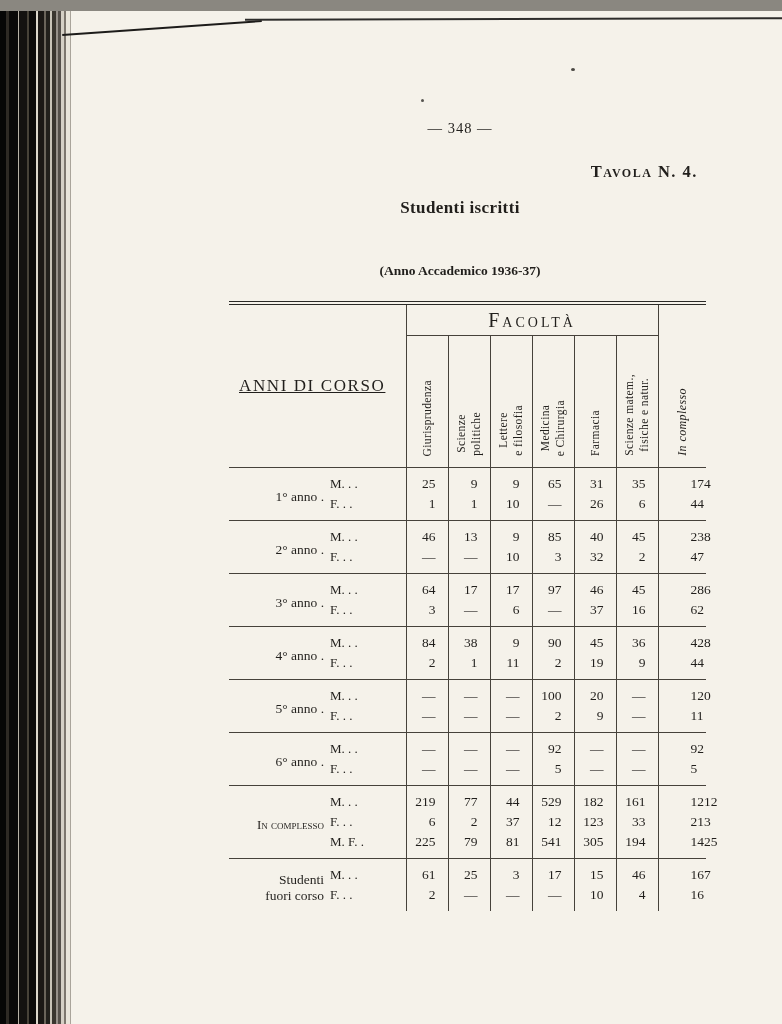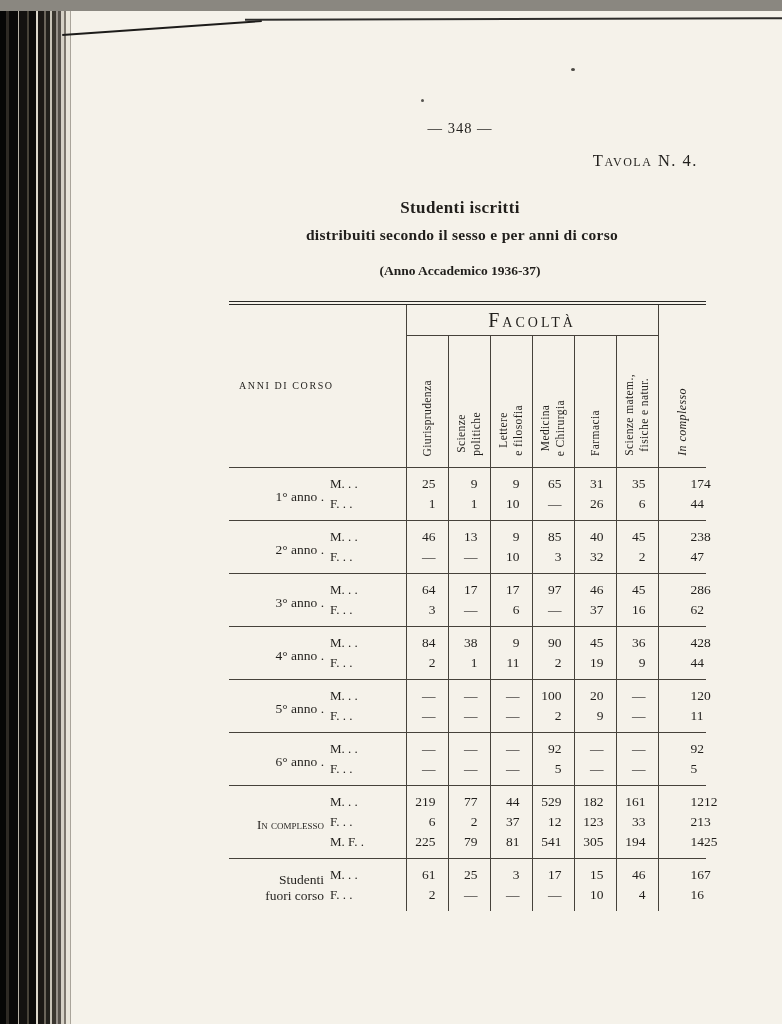--- a/index.html
+++ b/index.html
@@ -38,38 +38,38 @@
       #a9a49a 70px,#a9a49a 71px,
       #f5f2ea 71px,#f5f2ea 76px);
   }
   .scratch-a{position:absolute;top:16px;left:62px;width:200px;height:2px;background:#1d1c1a;transform:rotate(-4deg);}
   .scratch-b{position:absolute;top:7px;left:245px;width:537px;height:2px;background:#2e2d2b;transform:rotate(-0.15deg);}
   .speck1{position:absolute;left:571px;top:57px;width:4px;height:3px;border-radius:50%;background:#4a4843;}
   .speck2{position:absolute;left:421px;top:88px;width:3px;height:3px;border-radius:50%;background:#565450;}
   
   .pagenum{position:absolute;top:109px;left:460px;transform:translateX(-50%);
     font-size:14.5px;letter-spacing:1px;white-space:nowrap;}
-  .plate{position:absolute;top:140px;right:84px;font-size:16.5px;
-    font-variant:small-caps;letter-spacing:1.5px;white-space:nowrap;}
+  .plate{position:absolute;top:151px;right:84px;font-size:16.5px;
+    font-variant:small-caps;letter-spacing:1.5px;white-space:nowrap;font-weight:bold;}
   .title1{position:absolute;top:187px;left:460px;transform:translateX(-50%);
     font-size:17px;font-weight:bold;letter-spacing:.4px;white-space:nowrap;}
   .title2{position:absolute;top:215px;left:462px;transform:translateX(-50%);
     font-size:15.5px;font-weight:bold;letter-spacing:.3px;white-space:nowrap;}
   .subtitle{position:absolute;top:252px;left:460px;transform:translateX(-50%);
     font-size:13.5px;font-weight:bold;white-space:nowrap;text-align:center;}
   
   table.tbl{
     position:absolute;left:229px;top:290px;width:477px;
     border-collapse:collapse;table-layout:fixed;
     border-top:4px double #2b2a27;font-size:13.5px;color:var(--ink);
   }
   .tbl th,.tbl td{padding:2px 0;font-weight:normal;vertical-align:middle;line-height:16px;}
   th.anni{
-    text-align:left;padding-left:10px;font-size:10px;letter-spacing:1.6px;
-    border-bottom:1px solid var(--ln);vertical-align:middle;
+    text-align:left;padding-left:10px;font-size:17px;letter-spacing:1.6px;
+    border-bottom:1px solid var(--ln);vertical-align:middle;text-decoration:underline;
   }
   th.facolta{
     font-variant:small-caps;font-size:20px;letter-spacing:3px;height:26px;
     text-align:center;border-left:1px solid var(--ln);border-bottom:1px solid var(--ln);
   }
   th.fac{
     border-left:1px solid var(--ln);border-bottom:1px solid var(--ln);
     height:122px;vertical-align:bottom;text-align:center;padding-bottom:7px;
   }
   th.incompl{
@@ -98,21 +98,20 @@
 <div class="page">
   <div class="binding"></div>
   <div class="scratch-a"></div>
   <div class="scratch-b"></div>
   <div class="speck1"></div>
   <div class="speck2"></div>
 
   <div class="pagenum">— 348 —</div>
   <div class="plate">Tavola N. 4.</div>
   <div class="title1">Studenti iscritti</div>
-  <div class="title2">distribuiti secondo il sesso e per anni di corso</div>
   <div class="subtitle">(Anno Accademico 1936-37)</div>
 
   <table class="tbl">
     <colgroup>
       <col style="width:95px">
         <col style="width:82px">
       <col style="width:42px">
         <col style="width:42px">
         <col style="width:42px">
       <col style="width:42px">

